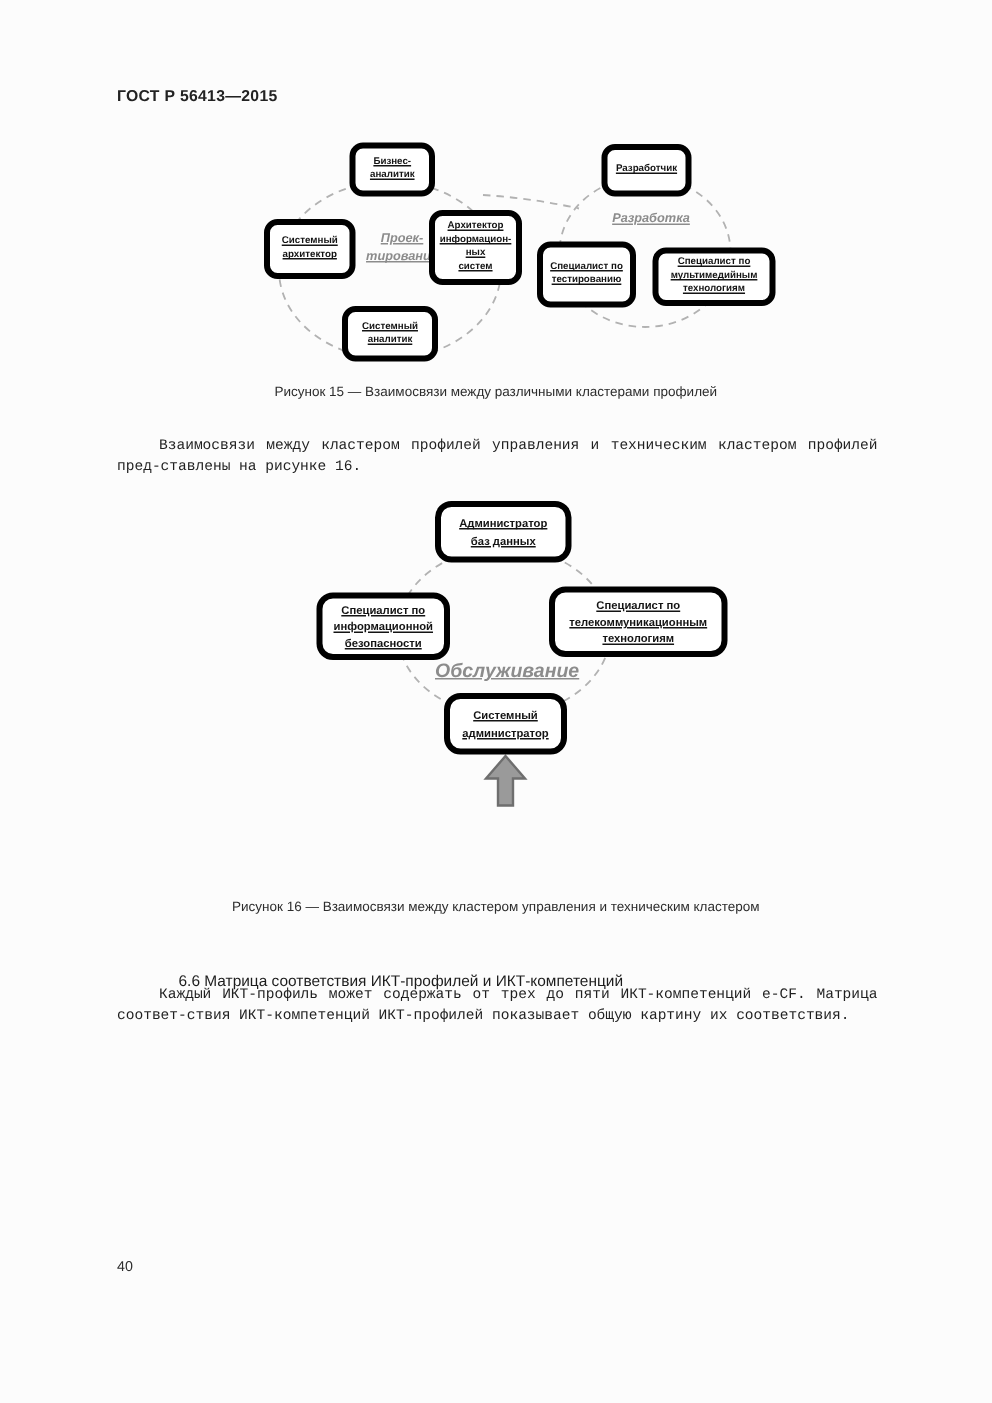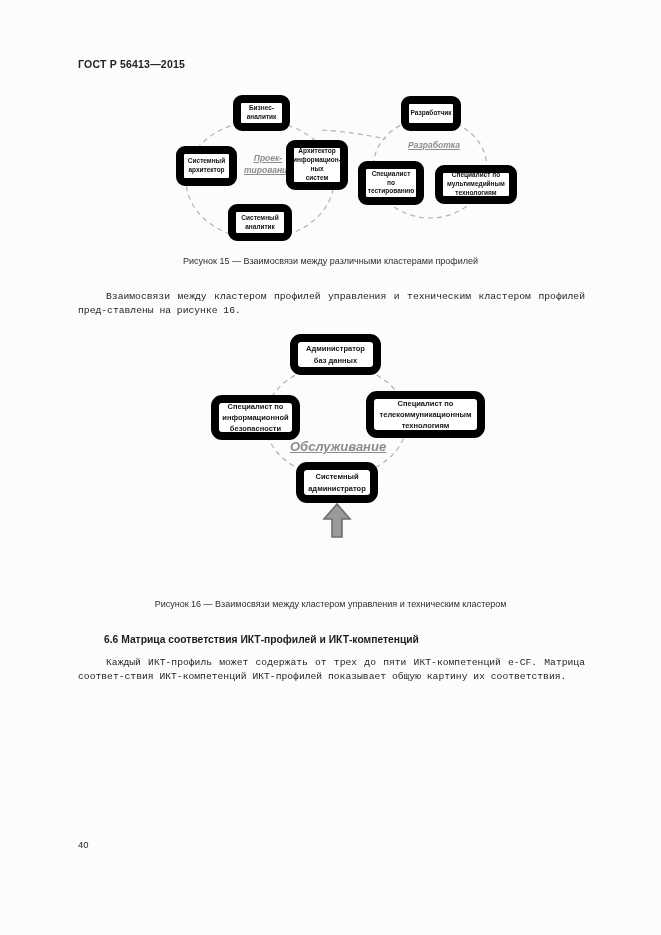--- a/index.html
+++ b/index.html
@@ -12,44 +12,44 @@
     overflow:hidden;
   }
   .page{position:absolute;left:0;top:0;width:661px;height:874px;background:#fcfcfc;}
   .hdr{
     position:absolute;left:78px;top:58px;
     font-size:10.5px;font-weight:bold;color:#222;letter-spacing:.2px;
   }
   .figsvg{position:absolute;z-index:0;}
   .dbox{
     position:absolute;z-index:2;box-sizing:border-box;
-    background:#ffffff;border:8px solid #000000;border-radius:10px;
+    background:#ffffff;border:4px solid #000000;border-radius:10px;
     display:flex;align-items:center;justify-content:center;
     text-align:center;font-weight:bold;color:#141414;
-    white-space:pre-line;padding:1px 2px;
+    white-space:pre-line;padding:1px 2px;text-decoration:underline;
   }
   .f15{font-size:6.5px;line-height:1.38;border-radius:9px;}
   .f16{font-size:7.5px;line-height:1.5;border-radius:11px;}
   .clabel{
     position:absolute;z-index:1;
     font-weight:bold;font-style:italic;color:#8c8c8c;
     text-align:center;white-space:pre-line;text-decoration:underline;
   }
   .caption{
     position:absolute;left:0;width:661px;
     text-align:center;font-size:9px;color:#2d2d2d;
   }
   .body-par{
     position:absolute;left:78px;width:507px;
     font-size:9.7px;line-height:13.5px;color:#1f1f1f;
     text-align:justify;text-indent:28px;margin:0;font-family:Liberation Mono, monospace;
   }
   .sec-heading{
     position:absolute;left:104px;top:634px;
-    font-size:10.3px;font-weight:bold;color:#1c1c1c;margin:0;
+    font-size:10.3px;font-weight:normal;color:#1c1c1c;margin:15px;
   }
   .pageno{
     position:absolute;left:78px;top:839px;
     font-size:9.5px;color:#2d2d2d;
   }
 </style>
 </head>
 <body>
 
 <div class="page">

